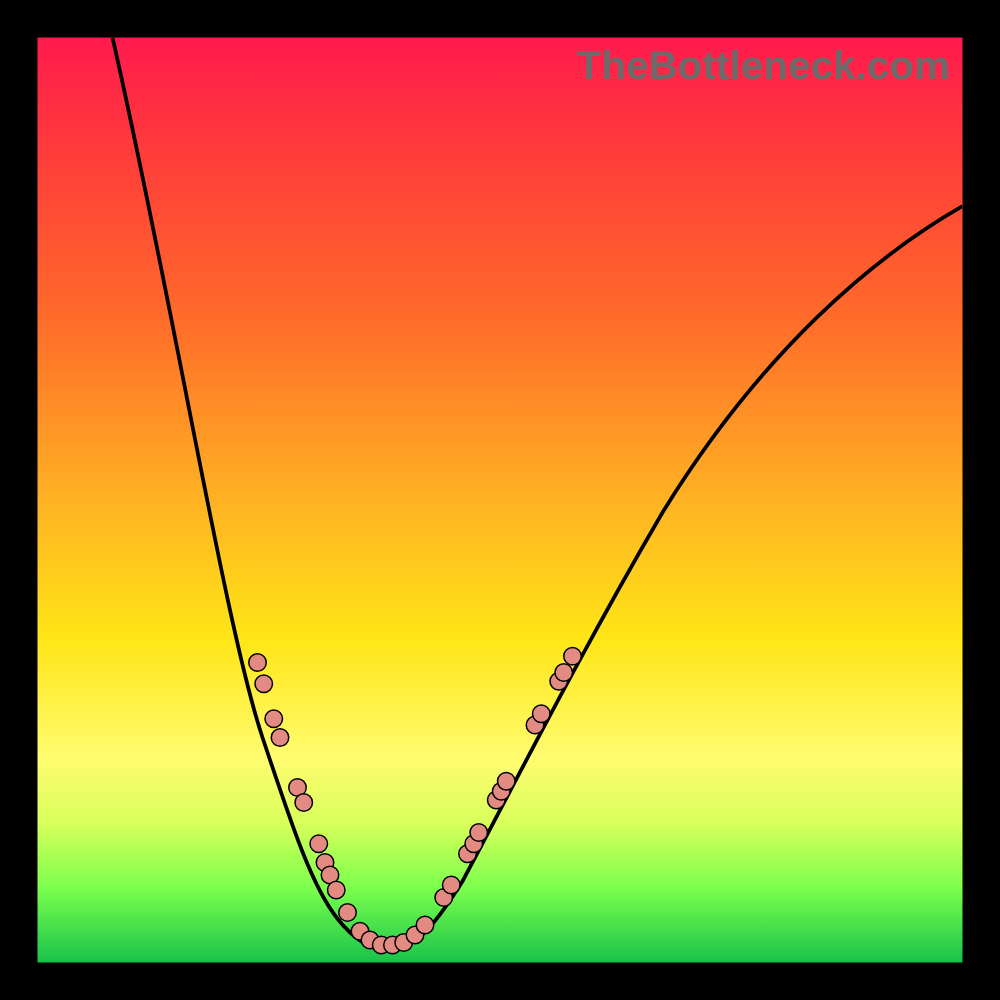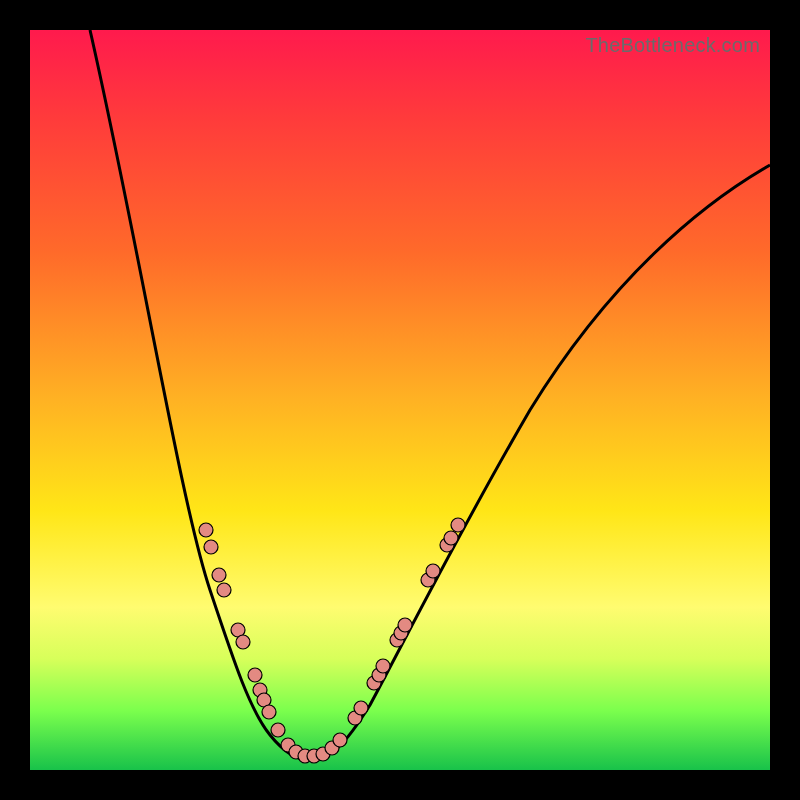--- a/index.html
+++ b/index.html
@@ -31,22 +31,22 @@
       #fffc70 78%,
       #d7ff5a 85%,
       #7bff4d 92%,
       #18c24a 100%);
   }
   .watermark {
     position: absolute;
     top: 4px;
     right: 10px;
     color: #6b6b6b;
-    font-size: 20px;
-    font-weight: 400;
+    font-size: 32px;
+    font-weight: 700;
     letter-spacing: 0.2px;
     user-select: none;
   }
   svg.curve {
     position: absolute;
     left: 0;
     top: 0;
     width: 740px;
     height: 740px;
   }

